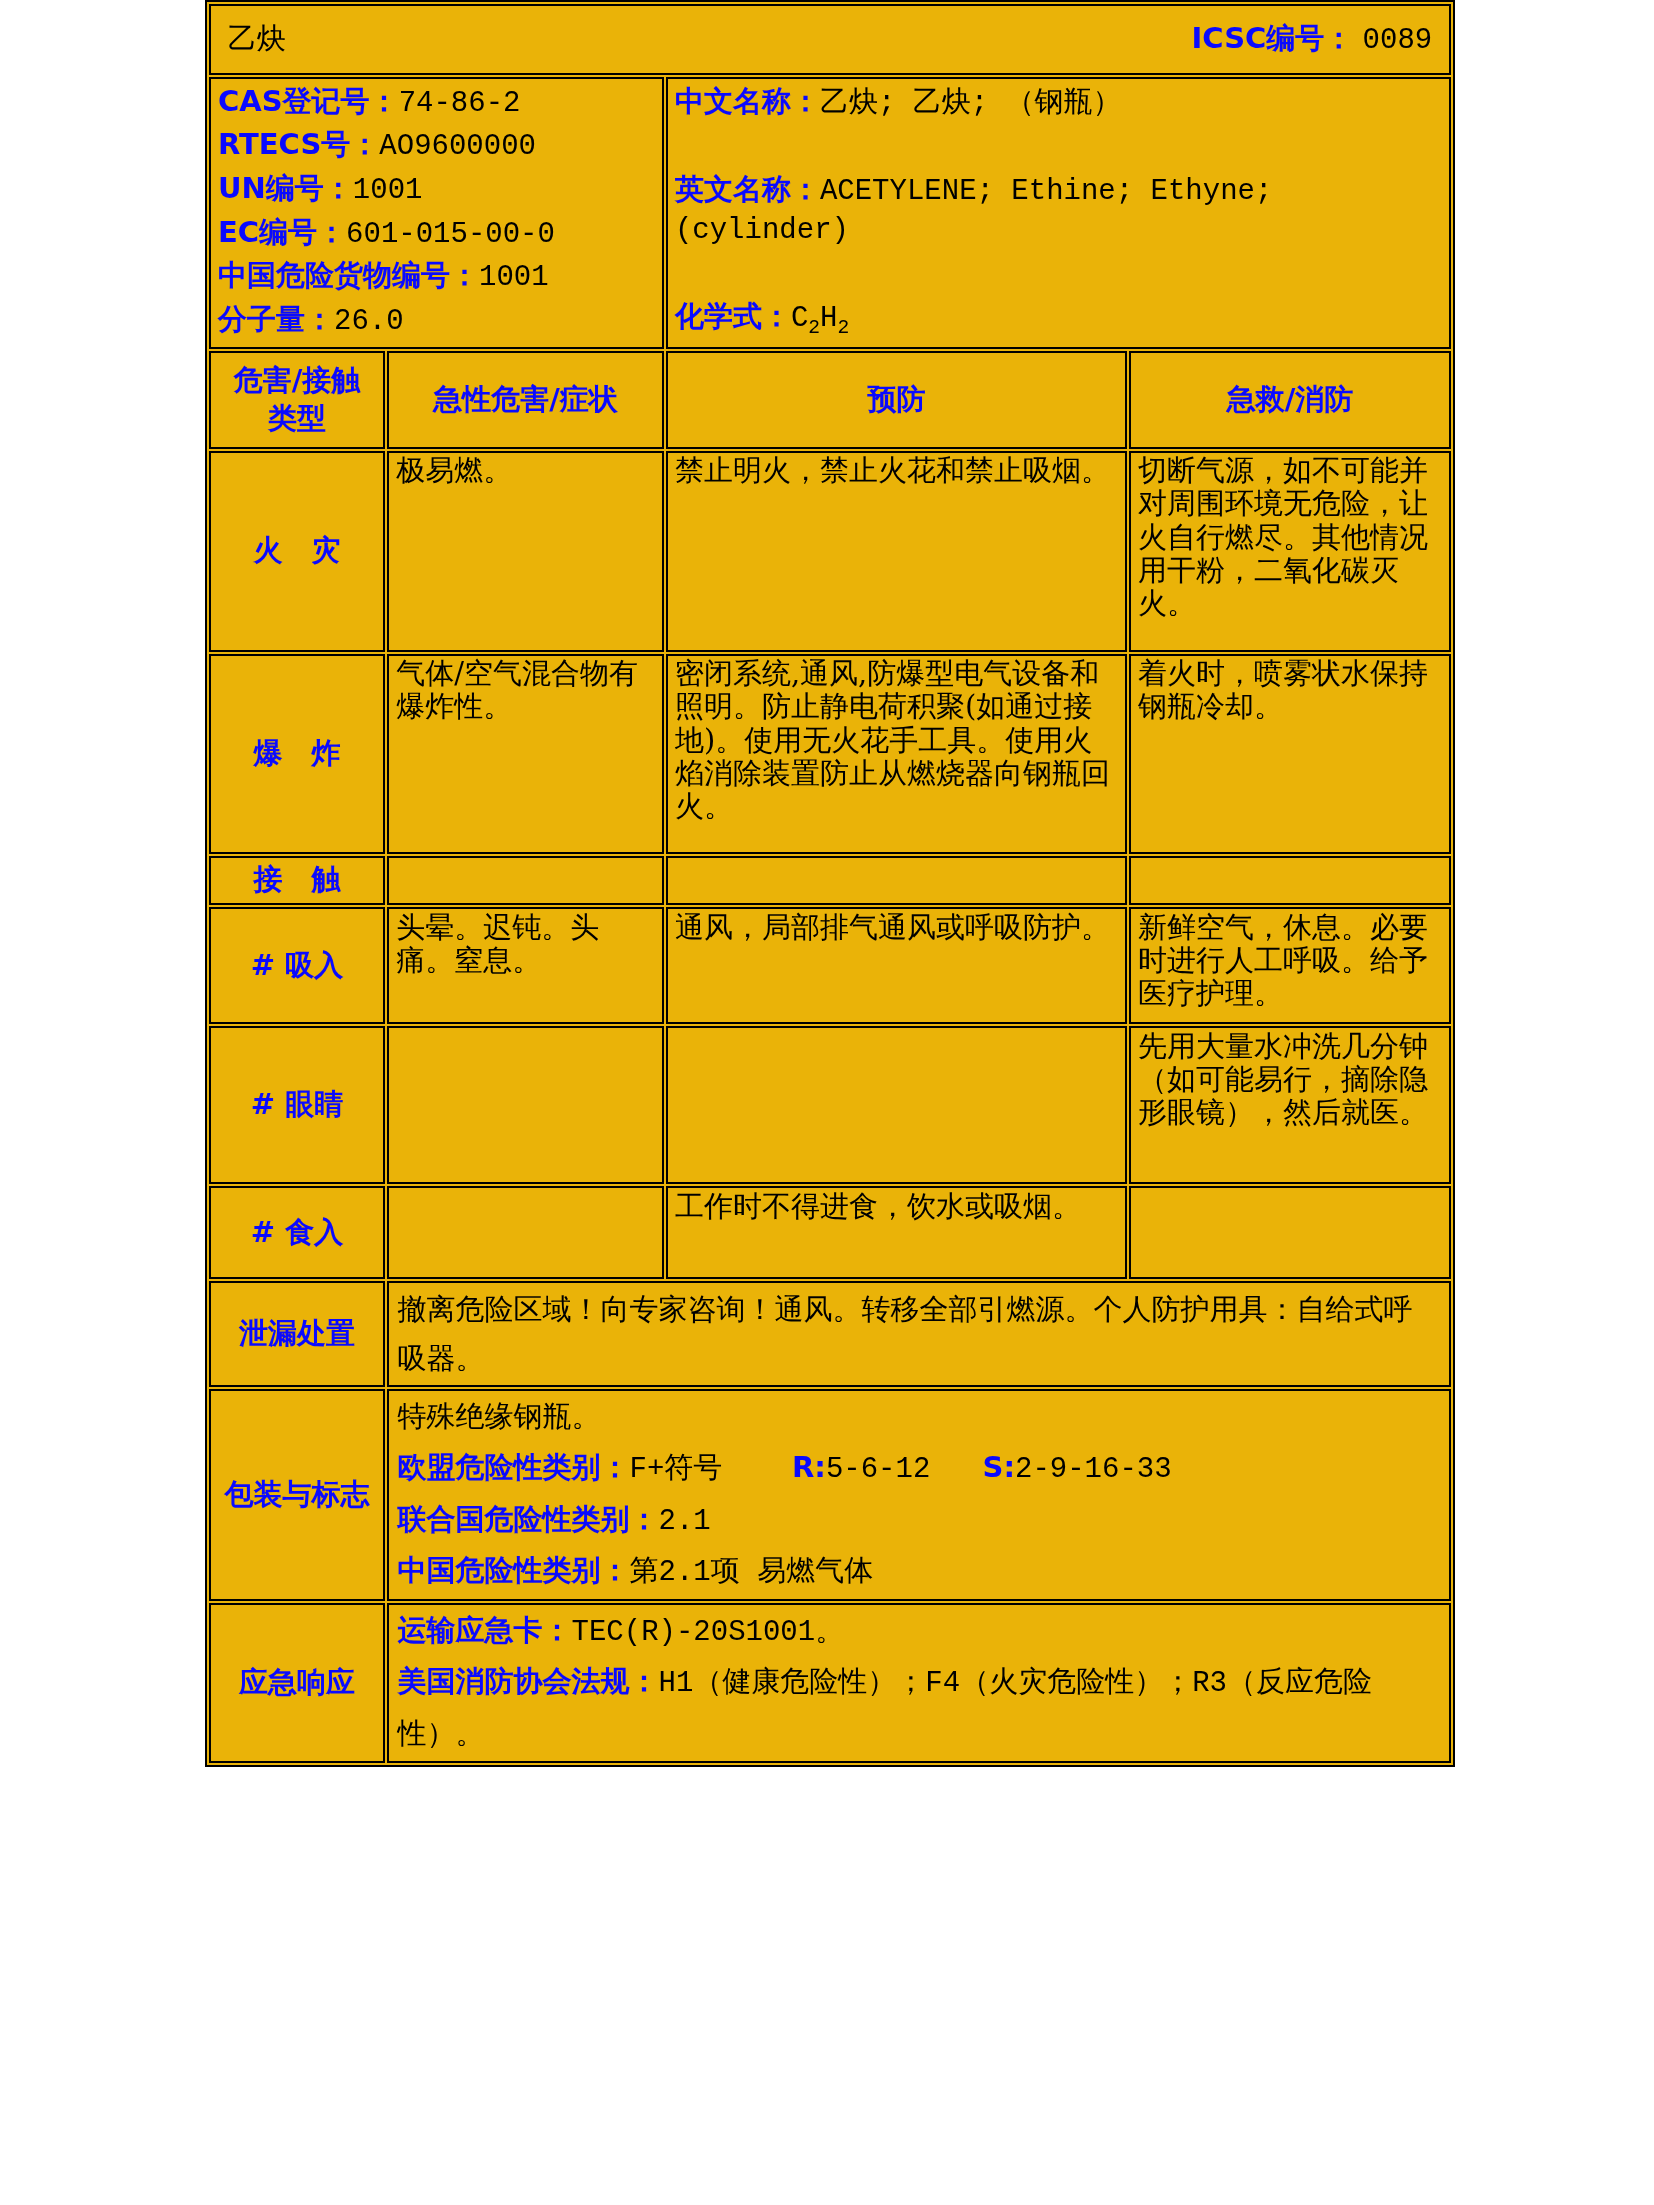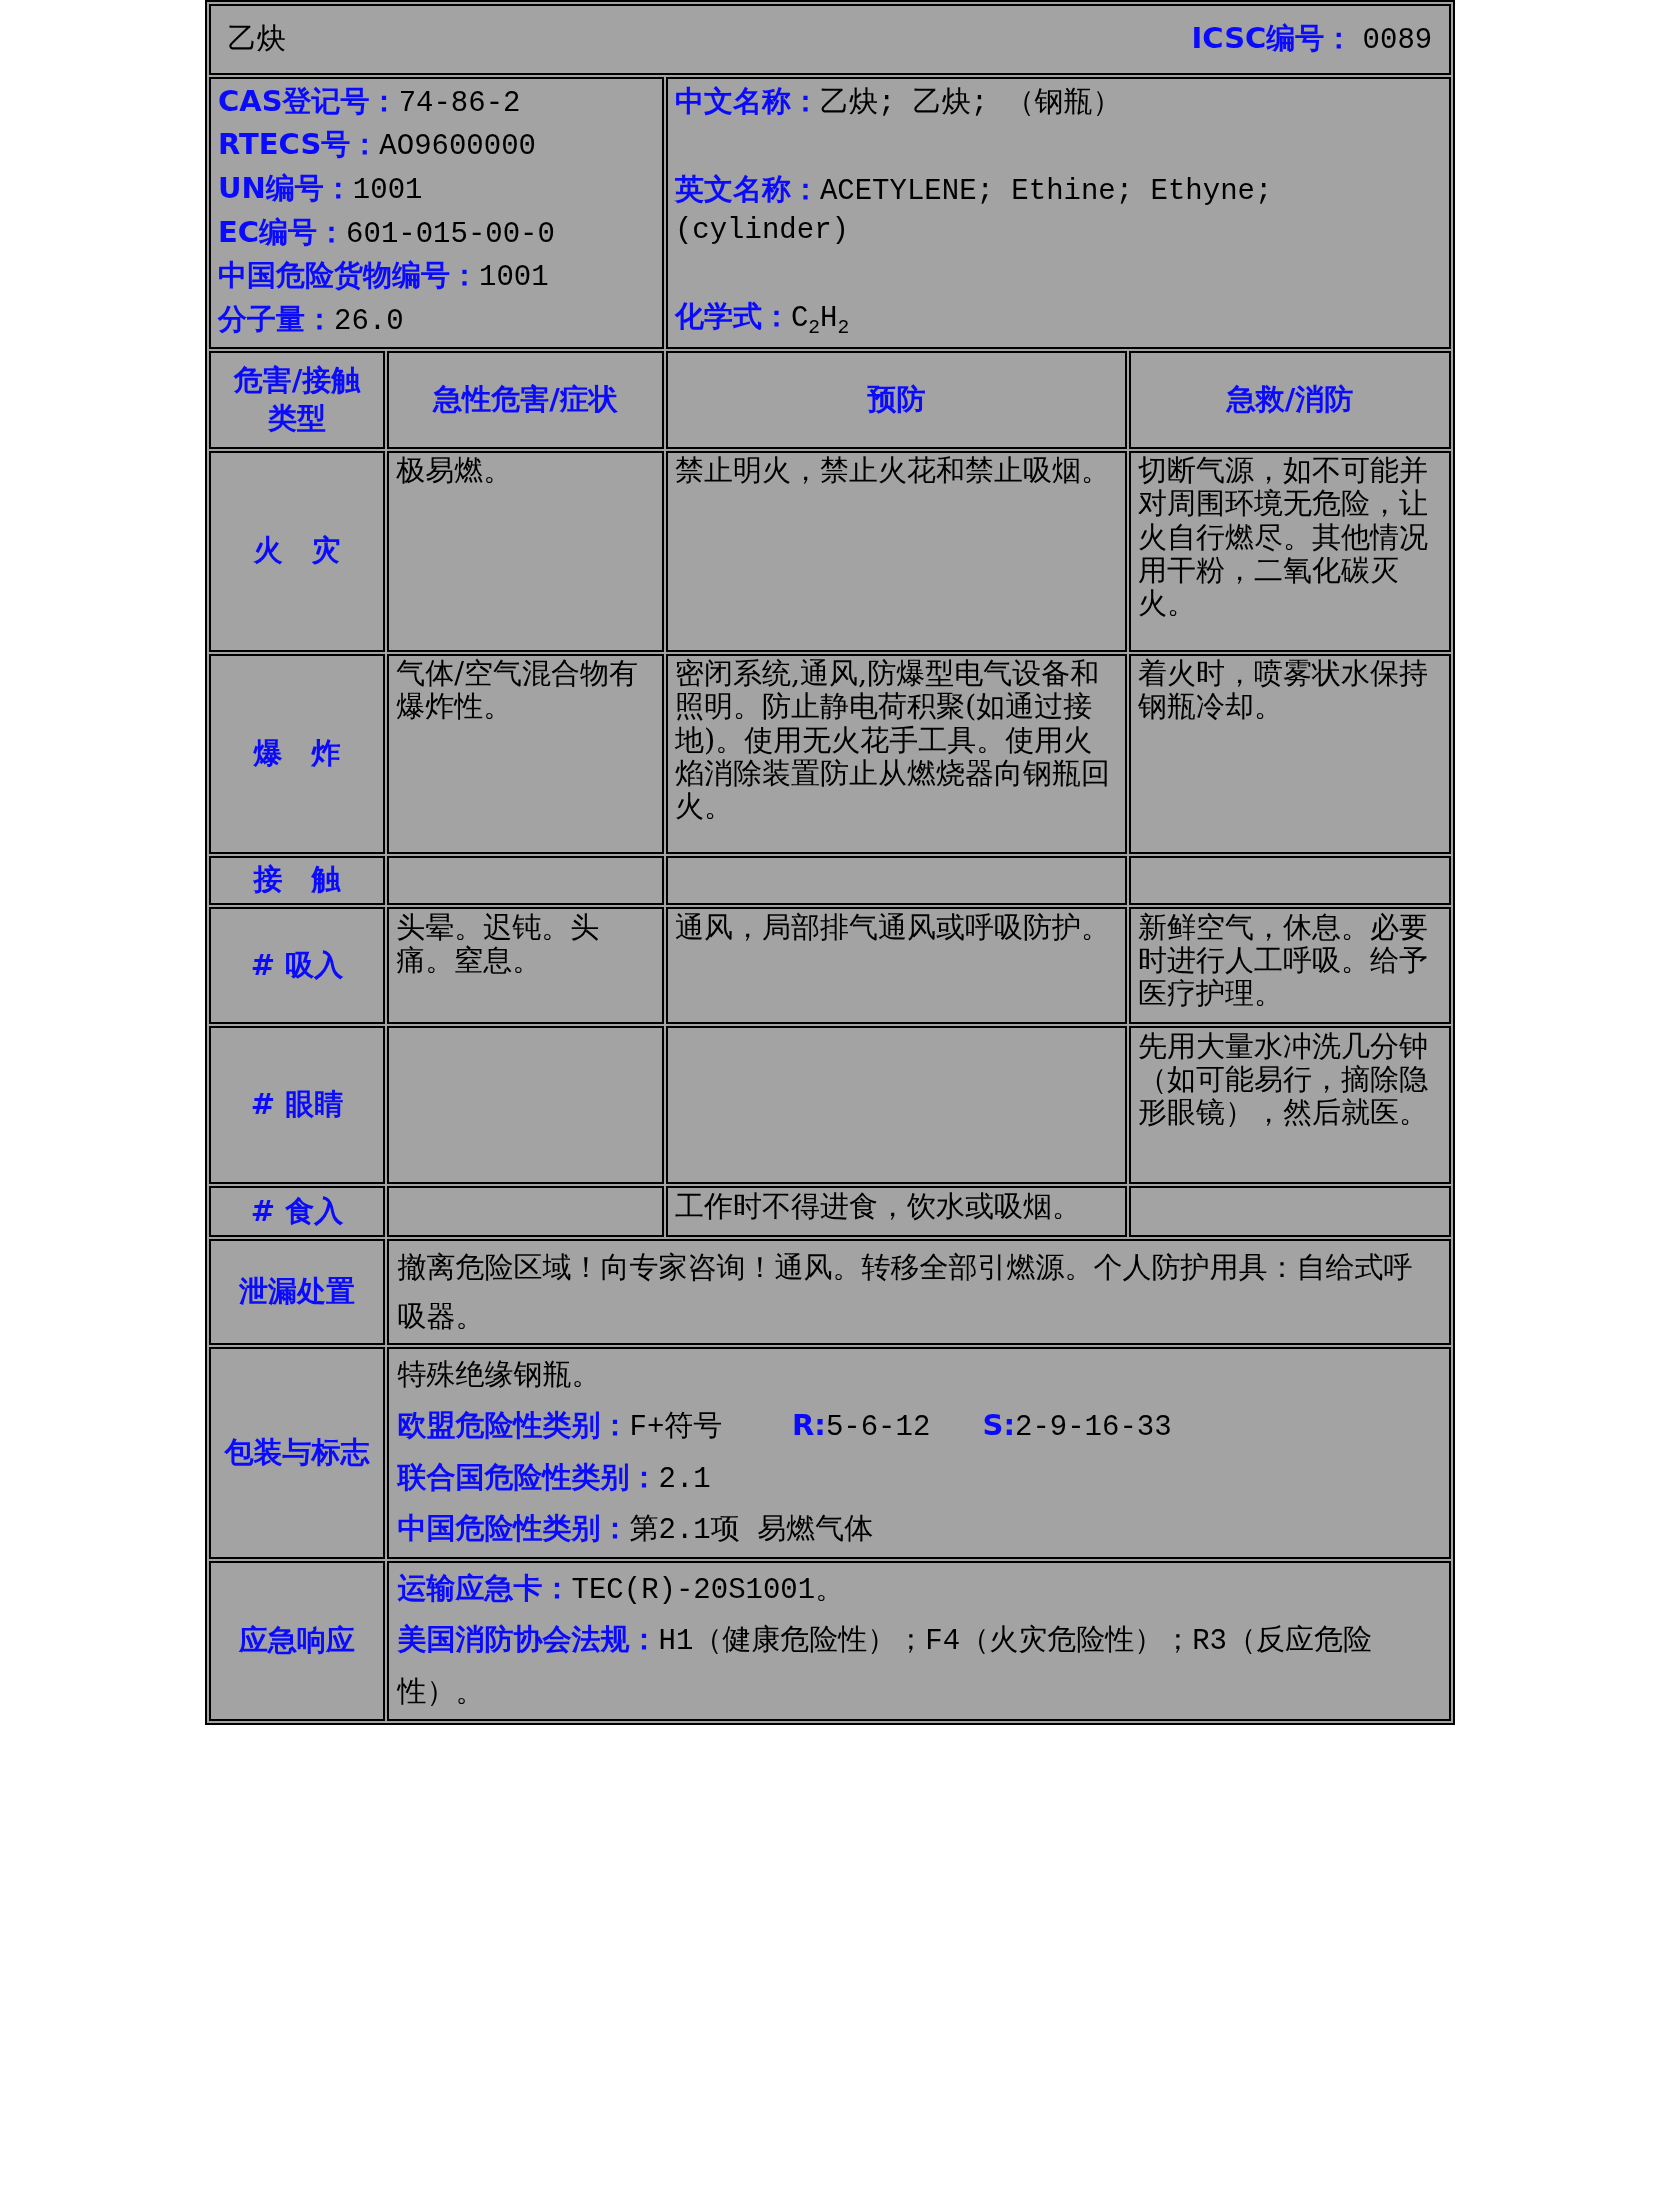--- a/index.html
+++ b/index.html
@@ -15,21 +15,21 @@
     overflow:hidden;
   }
   .title{
     margin:11.2px 0 8.4px 0;text-align:center;color:var(--red);
     font-size:50px;font-weight:bold;letter-spacing:18px;
     font-family:"DejaVu Serif","Liberation Serif",serif;
   }
   table.card{
     margin-left:205px;width:1250px;table-layout:fixed;
     border-collapse:separate;border-spacing:2.1px;
-    border:2.1px solid var(--border);background:#a3a3a3;
+    border:2.1px solid var(--border);background:#eab308;
   }
   col.c1{width:175px;} col.c2{width:275px;} col.c3{width:458px;} col.c4{width:320px;}
   td,th{
     border:2.1px solid var(--border);padding:2.8px 7px;vertical-align:top;
     font-size:29px;font-weight:normal;text-align:left;word-break:break-word;
   }
   .lbl{
     color:var(--blue);font-weight:bold;
     font-family:"DejaVu Sans","Liberation Sans",sans-serif;
     margin-top:8px;
@@ -57,21 +57,21 @@
     font-family:"DejaVu Sans","Liberation Sans",sans-serif;
     white-space:nowrap;
   }
   td.b{line-height:1.15;padding:1.4px 7px;}
   tr.h-fire{height:201px;}
   tr.h-expl{height:200px;}
   tr.h-cont{height:45px;}
   tr.h-inh{height:117px;}
   tr.h-skin{height:45px;}
   tr.h-eyes{height:158px;}
-  tr.h-ing{height:51px;}
+  tr.h-ing{height:93px;}
   
   td.sc{line-height:1.7;padding:1.4px 8.4px;vertical-align:middle;}
   .seg-line{white-space:pre-wrap;}
   tr.h-spill{height:105px;}
   tr.h-pack{height:201px;}
   tr.h-emer{height:159px;}
   tr.h-stor{height:38px;}
   tr.h-stor td.sc{line-height:1.2;}
 </style>
 </head>

